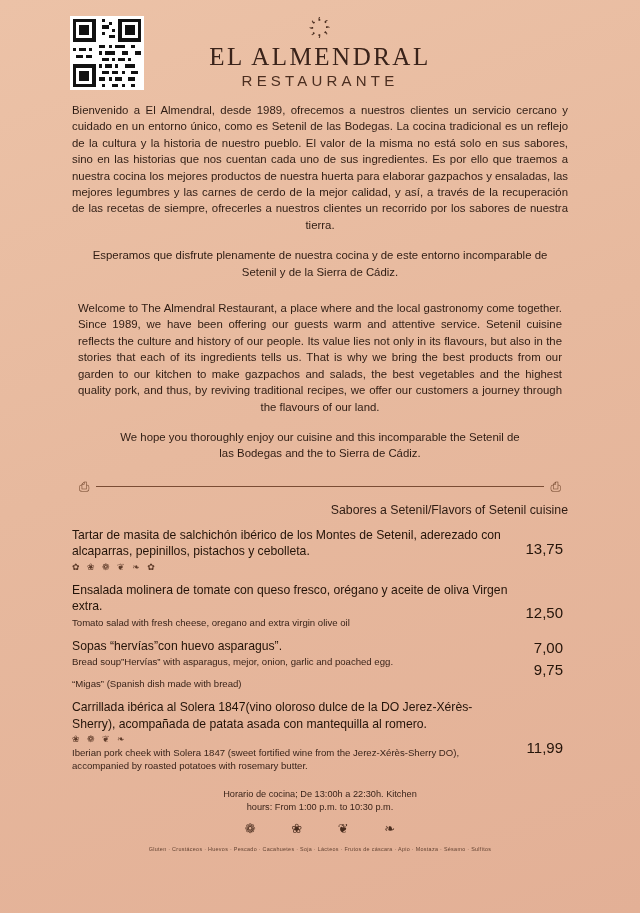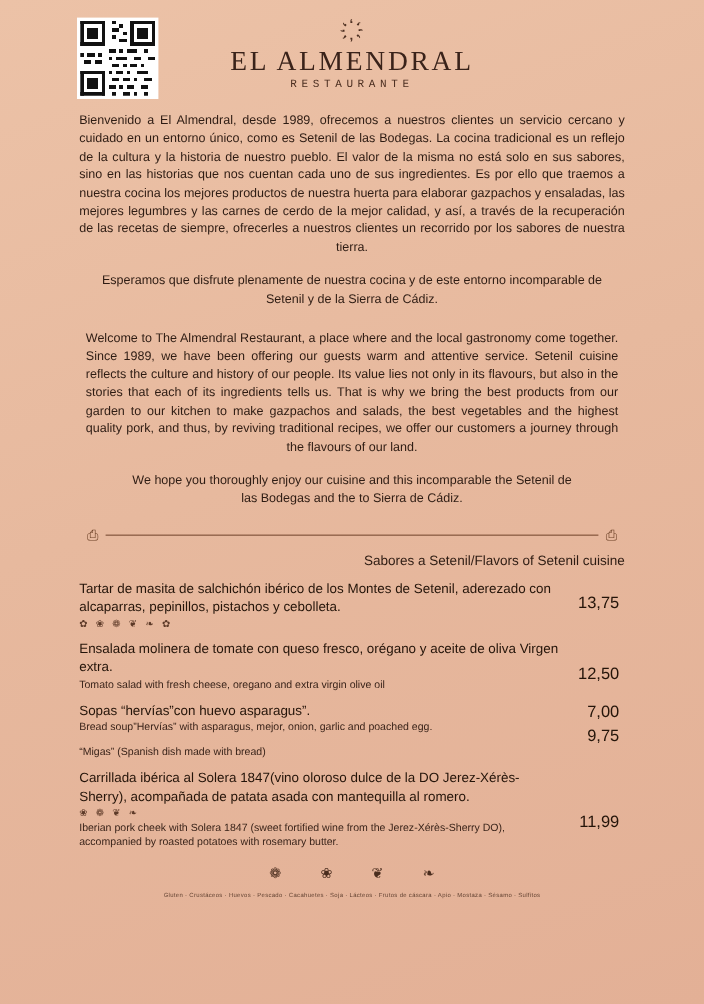--- a/index.html
+++ b/index.html
@@ -52,22 +52,22 @@
   }
   .brand-name {
     font-family: "Liberation Serif", serif;
     font-size: 25px;
     letter-spacing: 2.5px;
     color: #3a231a;
     margin-top: 5px;
     font-weight: normal;
   }
   .brand-sub {
-    font-family: Liberation Mono, monospace;
-    font-size: 10px;
+    font-family: Liberation Sans, sans-serif;
+    font-size: 15px;
     letter-spacing: 4.2px;
     color: #4b2e20;
     margin-top: 1px;
   }
 
   
   .intro {
     font-size: 11.4px;
     line-height: 16.4px;
     color: #2e1c13;
@@ -294,17 +294,19 @@
     <div class="item">
       <div class="item-name">Carrillada ibérica al Solera 1847(vino oloroso dulce de la DO Jerez-Xérès-Sherry), acompañada de patata asada con mantequilla al romero.</div>
       <div class="allergens">❀ ❁ ❦ ❧</div>
       <div class="item-desc">Iberian pork cheek with Solera 1847 (sweet fortified wine from the Jerez-Xérès-Sherry DO), accompanied by roasted potatoes with rosemary butter.</div>
       <div class="price price-r1">11,99</div>
     </div>
 
   </div>
 
   <div class="footer">
+    <div>Horario de cocina; De 13:00h a 22:30h. Kitchen</div>
+    <div>hours: From 1:00 p.m. to 10:30 p.m.</div>
     <div class="footer-icons">❁ ❀ ❦ ❧</div>
     <div class="footer-legend">Gluten · Crustáceos · Huevos · Pescado · Cacahuetes · Soja · Lácteos · Frutos de cáscara · Apio · Mostaza · Sésamo · Sulfitos</div>
   </div>
 
 </div>
 
 </body></html>

